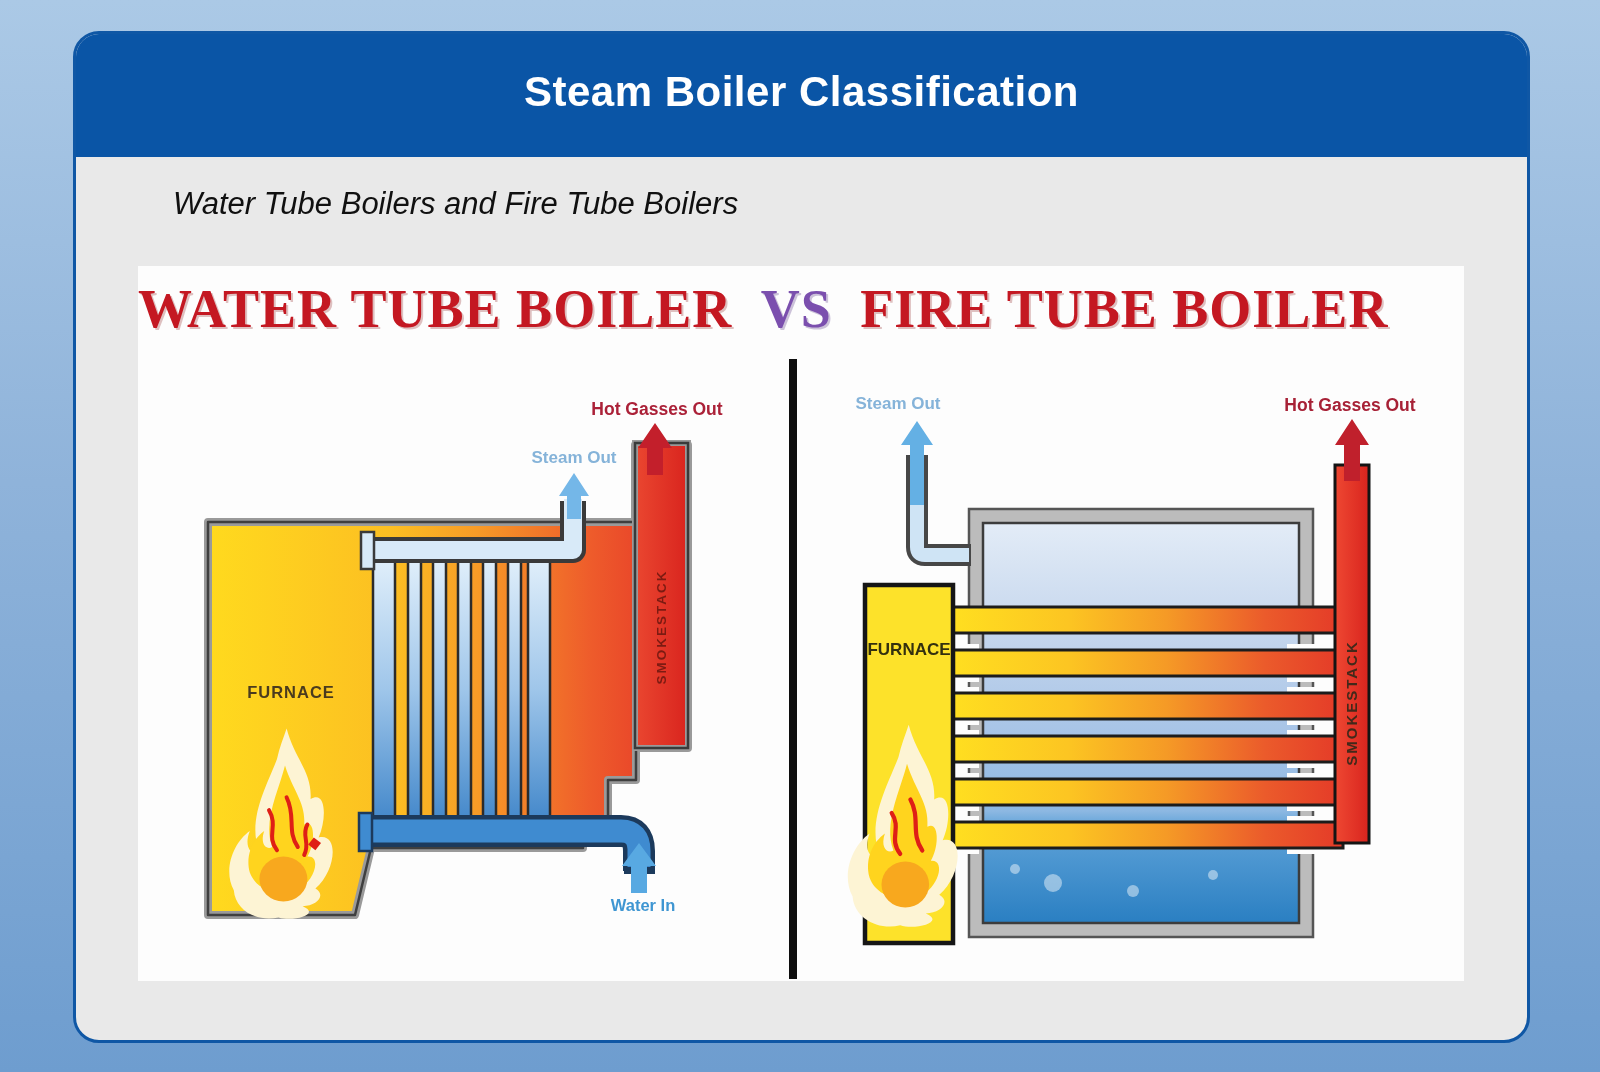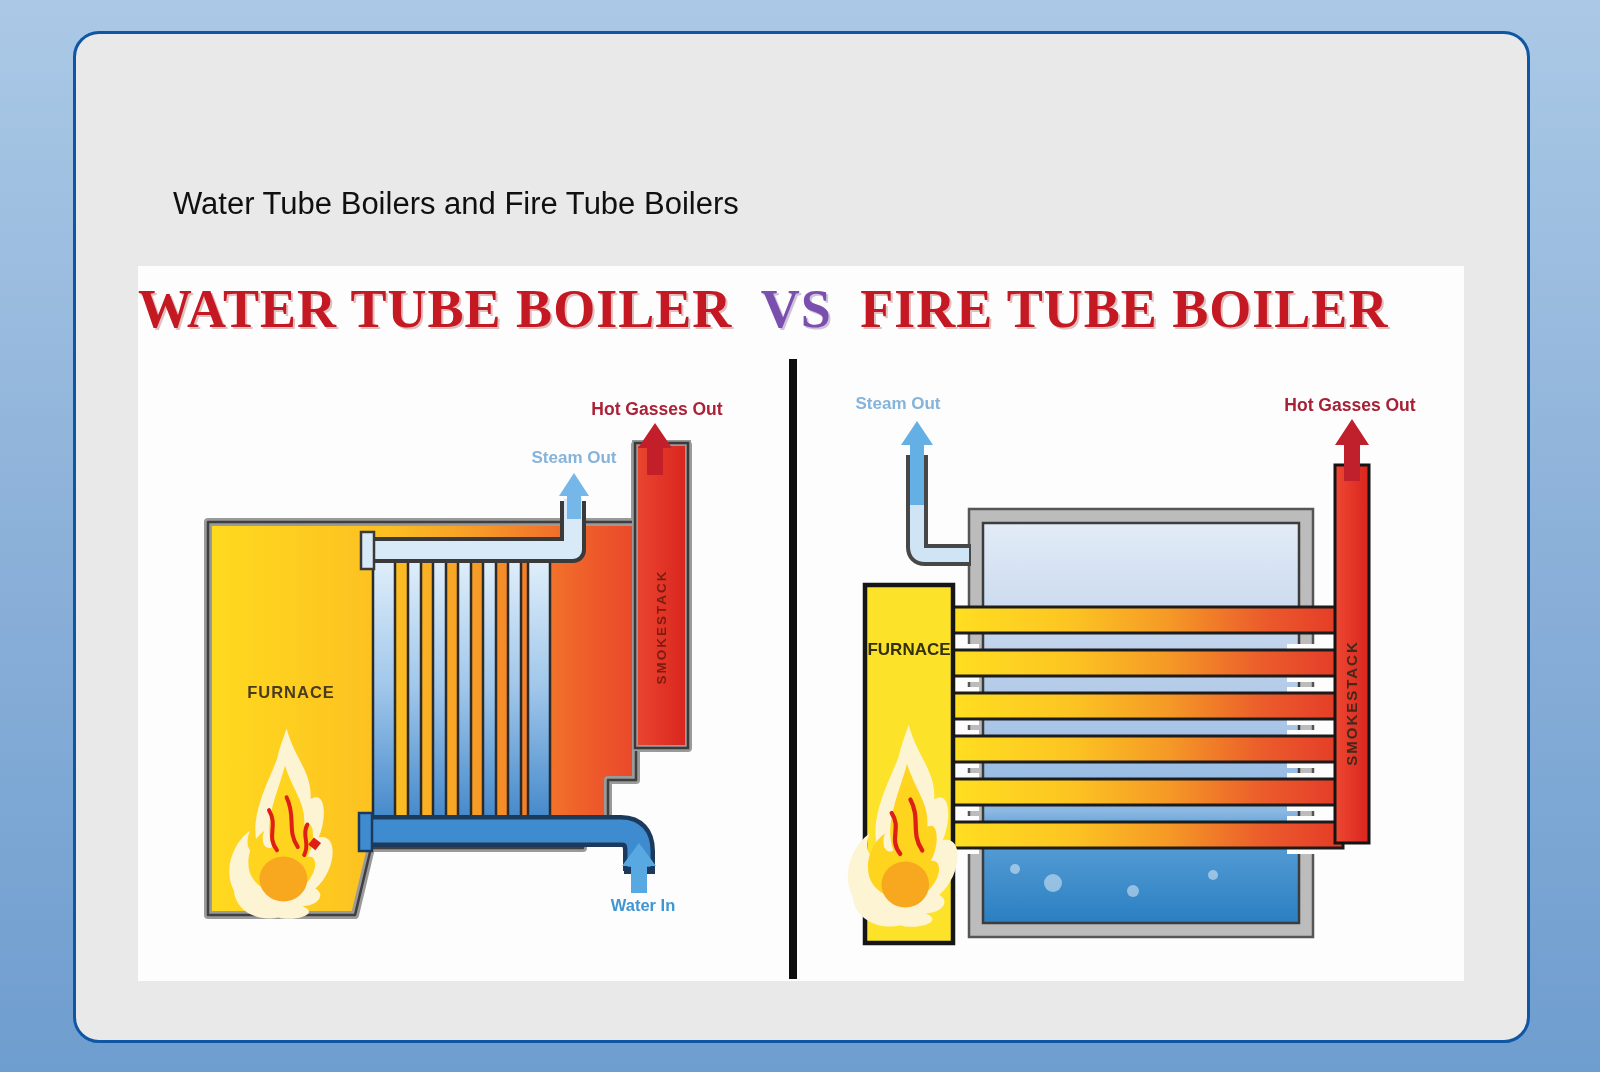--- a/index.html
+++ b/index.html
@@ -8,40 +8,43 @@
   .stage{position:relative;width:1600px;height:1072px;
          background:linear-gradient(180deg,#abc9e6 0%,#8fb3da 45%,#6e9dcf 100%);}
   .card{position:absolute;left:73px;top:31px;width:1457px;height:1012px;
         background:#e9e9e9;border:3px solid #0f57a5;border-radius:26px;
         overflow:hidden;box-sizing:border-box;}
   .card-header{position:absolute;left:0;top:0;right:0;height:123px;background:#0a55a6;}
   .card-header h1{margin:0;padding-top:34px;text-align:center;color:#ffffff;
         font-size:42px;font-weight:bold;letter-spacing:0.5px;
         font-family:"Liberation Sans",sans-serif;}
   .subtitle{position:absolute;left:97px;top:152px;font-size:31px;color:#101010;
-        font-family:"Liberation Sans",sans-serif;}
+        font-family:"Liberation Sans",sans-serif;font-style:italic;}
   .figure{position:absolute;left:62px;top:232px;width:1326px;height:715px;background:#fdfdfd;}
   .figure-title{position:absolute;left:0;top:12px;width:100%;text-align:left;
         font-family:"Liberation Serif",serif;font-weight:bold;font-size:54px;
         letter-spacing:1px;white-space:nowrap;}
   .t-red{color:#c41822;text-shadow:2px 2px 0 rgba(130,10,10,0.25);}
   .t-purple{color:#7b4fae;margin:0 14px;text-shadow:2px 2px 0 rgba(60,20,110,0.25);}
   .divider{position:absolute;left:651px;top:93px;width:8px;height:620px;background:#0e0e0e;}
   .diag{position:absolute;top:97px;}
   .diag.left{left:5px;width:635px;height:618px;}
   .diag.right{left:645px;width:690px;height:618px;}
   svg text{font-family:"Liberation Sans",sans-serif;}
   .lbl{font-weight:bold;}
 </style>
 </head>
 <body>
 
 <div class="stage">
   <div class="card">
 
+    <div class="card-header">
+      <h1>Steam Boiler Classification</h1>
+    </div>
 
     <div class="subtitle">Water Tube Boilers and Fire Tube Boilers</div>
 
     <div class="figure">
 
       <div class="figure-title">
         <span class="t-red">WATER TUBE BOILER</span>
         <span class="t-purple">VS</span>
         <span class="t-red">FIRE TUBE BOILER</span>
       </div>

